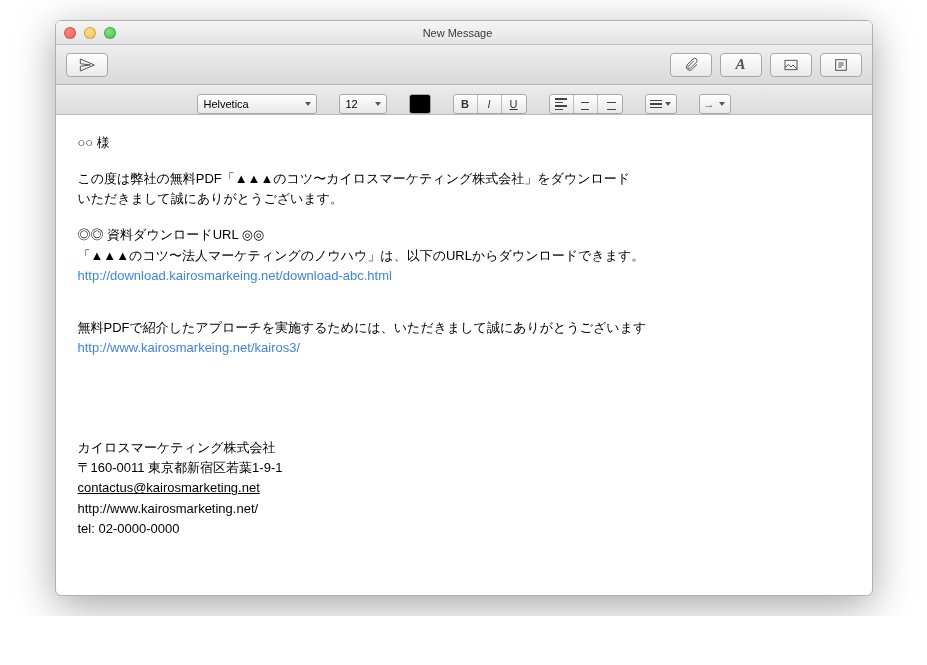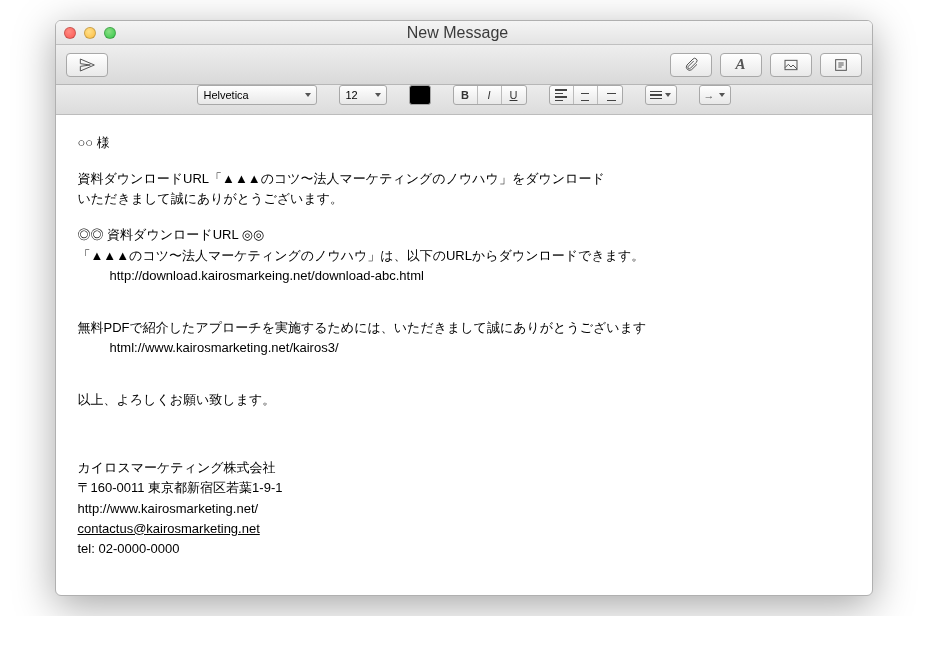--- a/index.html
+++ b/index.html
@@ -43,21 +43,21 @@
       border-radius: 50%;
       border: 0.5px solid rgba(0,0,0,0.2);
     }
     .tl-close { background: radial-gradient(circle at 40% 35%, #ff8b82, #fc5753); }
     .tl-min { background: radial-gradient(circle at 40% 35%, #ffe08a, #fdbc40); }
     .tl-max { background: radial-gradient(circle at 40% 35%, #8bdf84, #33c748); }
     .window-title {
       position: absolute;
       left: 0; right: 12px;
       text-align: center;
-      font-size: 16px;
+      font-size: 11px;
       color: #3a3a3a;
       pointer-events: none;
     }
     .toolbar {
       height: 40px;
       background: linear-gradient(to bottom, #eeeeee 0%, #d9d9d9 100%);
       border-bottom: 1px solid #b6b6b6;
       display: flex;
       align-items: center;
       justify-content: space-between;
@@ -81,21 +81,21 @@
       color: #444;
       cursor: pointer;
       box-shadow: 0 1px 0 rgba(255,255,255,0.5) inset;
     }
     .tb-button svg { width: 16px; height: 16px; }
     .format-bar {
       height: 30px;
       background: linear-gradient(to bottom, #ececec 0%, #dcdcdc 100%);
       border-bottom: 1px solid #bcbcbc;
       display: flex;
-      align-items: flex-start;
+      align-items: flex-end;
       justify-content: center;
       gap: 22px;
       padding: 0 10px;
     }
     .fmt-select {
       height: 20px;
       font-size: 11px;
       background: linear-gradient(to bottom, #ffffff, #e8e8e8);
       border: 1px solid #a8a8a8;
       border-radius: 3px;
@@ -161,21 +161,21 @@
     }
     .content {
       padding: 18px 22px;
       font-size: 13px;
       line-height: 1.55;
       color: #000;
       min-height: 480px;
     }
     .content p { margin: 0; }
     .content .gap { height: 16px; }
-    .link { color: #000000; text-decoration: none; margin-left: 32px; }
+    .link { color: #3b82f6; text-decoration: none; }
     .cursor {
       display: inline-block;
       width: 1px;
       height: 14px;
       background: #000;
       vertical-align: middle;
       margin-left: 1px;
     }
   </style>
 </head>
@@ -272,35 +272,34 @@
         </div>
     </div>
     <div class="fmt-select" style="width:32px;padding:0 14px 0 4px">
       <span style="font-size:11px;color:#555">→</span>
     </div>
   </div>
 
   <div class="content">
     <p>○○ 様</p>
     <div class="gap"></div>
-    <p>資料ダウンロードURL「▲▲▲のコツ〜法人マーケティングのノウハウ」をダウンロード</p>
+    <p>この度は弊社の無料PDF「▲▲▲のコツ〜カイロスマーケティング株式会社」をダウンロード</p>
     <p>いただきまして誠にありがとうございます。</p>
     <div class="gap"></div>
     <p>◎◎ 資料ダウンロードURL ◎◎</p>
     <p>「▲▲▲のコツ〜法人マーケティングのノウハウ」は、以下のURLからダウンロードできます。</p>
     <p><a class="link">http://download.kairosmarkeing.net/download-abc.html</a></p>
     <div class="gap"></div>
     <div class="gap"></div>
     <p>無料PDFで紹介したアプローチを実施するためには、いただきまして誠にありがとうございます</p>
-    <p><a class="link">html://www.kairosmarketing.net/kairos3/</a></p>
-    <div class="gap"></div>
-    <div class="gap"></div>
-    <p>以上、よろしくお願い致します。</p>
+    <p><a class="link">http://www.kairosmarkeing.net/kairos3/</a></p>
+    <div class="gap"></div>
+    <div class="gap"></div>
     <div class="gap"></div>
     <div class="gap"></div>
     <div class="gap"></div>
     <p>カイロスマーケティング株式会社</p>
     <p>〒160-0011 東京都新宿区若葉1-9-1</p>
+    <p style="text-decoration:underline">contactus@kairosmarketing.net</p>
     <p>http://www.kairosmarketing.net/</p>
-    <p style="text-decoration:underline">contactus@kairosmarketing.net</p>
     <p>tel: 02-0000-0000</p>
   </div>
 </div>
 
 </body></html>

